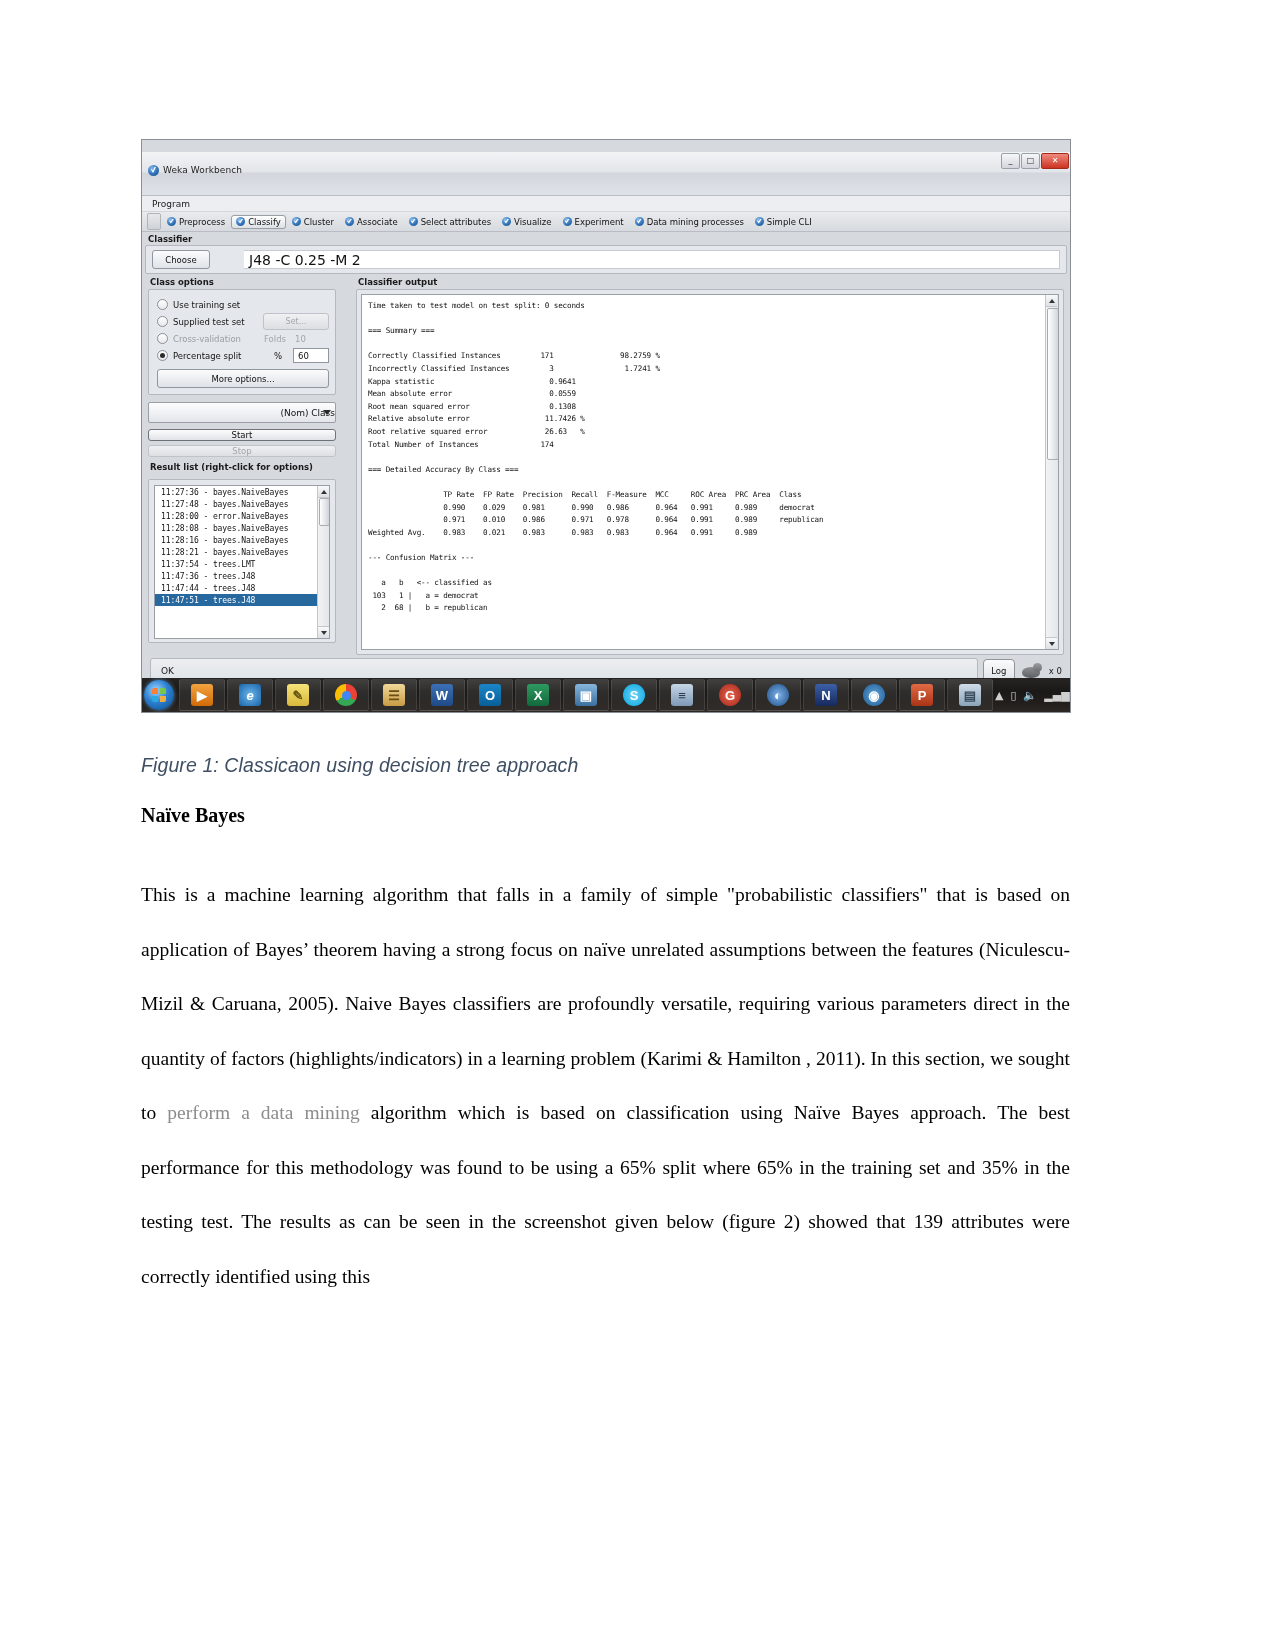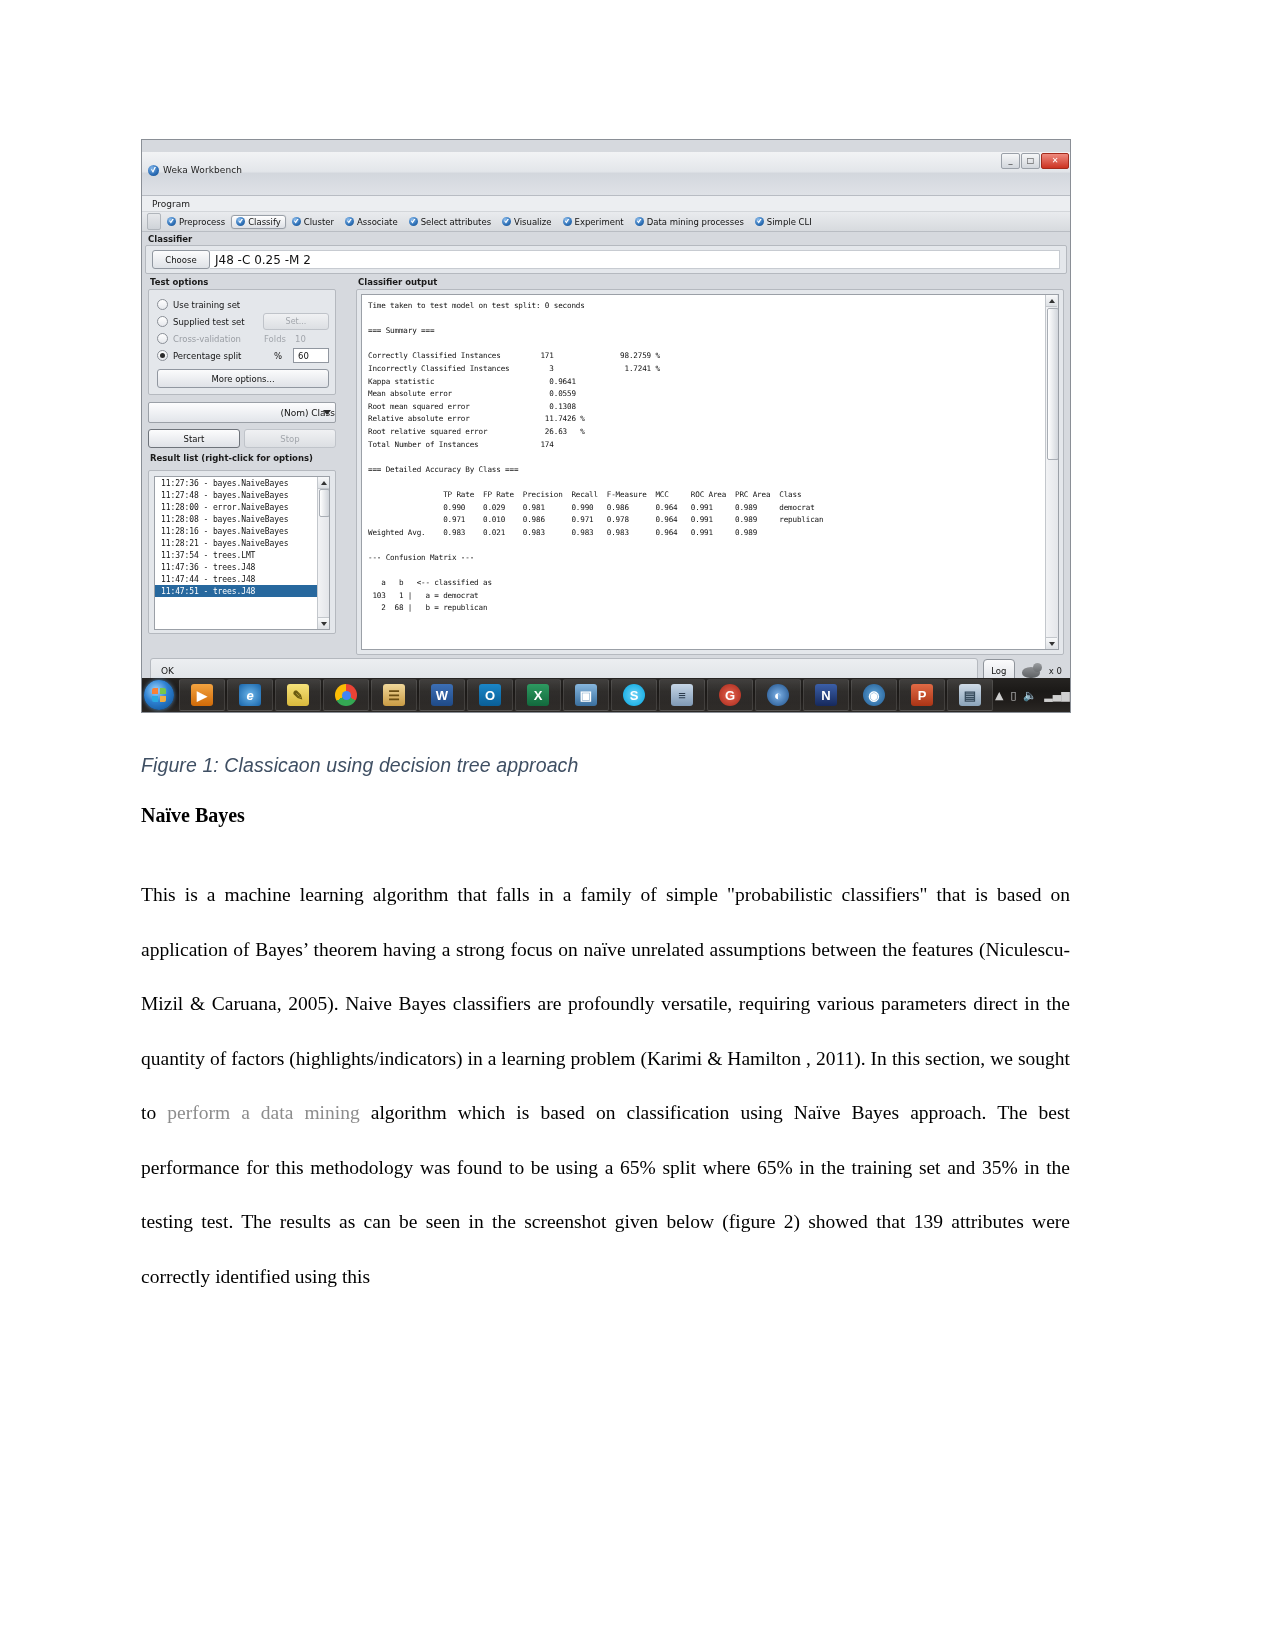--- a/index.html
+++ b/index.html
@@ -174,22 +174,23 @@
   }
   .wk-classifier-field {
     flex: 1;
     height: 17px;
     background: #ffffff;
     border: 1px solid #c7cbd1;
     border-left: none;
     display: flex;
     align-items: center;
     padding-left: 5px;
-    font-size: 12px;
-    color: #111;
+    font-size: 14px;
+    color: #111;
+    margin-left: 34px;
   }
 
   
   .wk-main {
     display: flex;
     gap: 4px;
     padding: 3px 3px 0 3px;
     height: 383px;
     box-sizing: border-box;
   }
@@ -288,20 +289,21 @@
     width: 0; height: 0;
     border-left: 4px solid transparent;
     border-right: 4px solid transparent;
     border-top: 5px solid #2a2a2a;
   }
 
   .wk-startstop {
     margin-top: 6px;
     display: flex;
     gap: 4px;
+    flex-direction: column;
   }
   .wk-btn-start, .wk-btn-stop {
     flex: 1;
     height: 17px;
     border-radius: 3px;
     font-size: 8.5px;
     display: flex; align-items: center; justify-content: center;
   }
   .wk-btn-start {
     background: linear-gradient(to bottom,#fcfcfd,#dfe2e7);
@@ -601,21 +603,21 @@
 
     <div class="wk-group-label">Classifier</div>
     <div class="wk-panel wk-classifier-box">
       <div class="wk-choose-btn">Choose</div>
       <div class="wk-classifier-field">J48 -C 0.25 -M 2</div>
     </div>
 
     <div class="wk-main">
 
       <div class="wk-left">
-        <div class="wk-sublabel">Test options</div>
+        <div class="wk-sublabel">Class options</div>
         <div class="wk-panel wk-testopts">
 
           <div class="wk-radio-row">
             <span class="wk-radio"></span>
             <span>Use training set</span>
           </div>
 
           <div class="wk-radio-row">
             <span class="wk-radio"></span>
             <span>Supplied test set</span>

